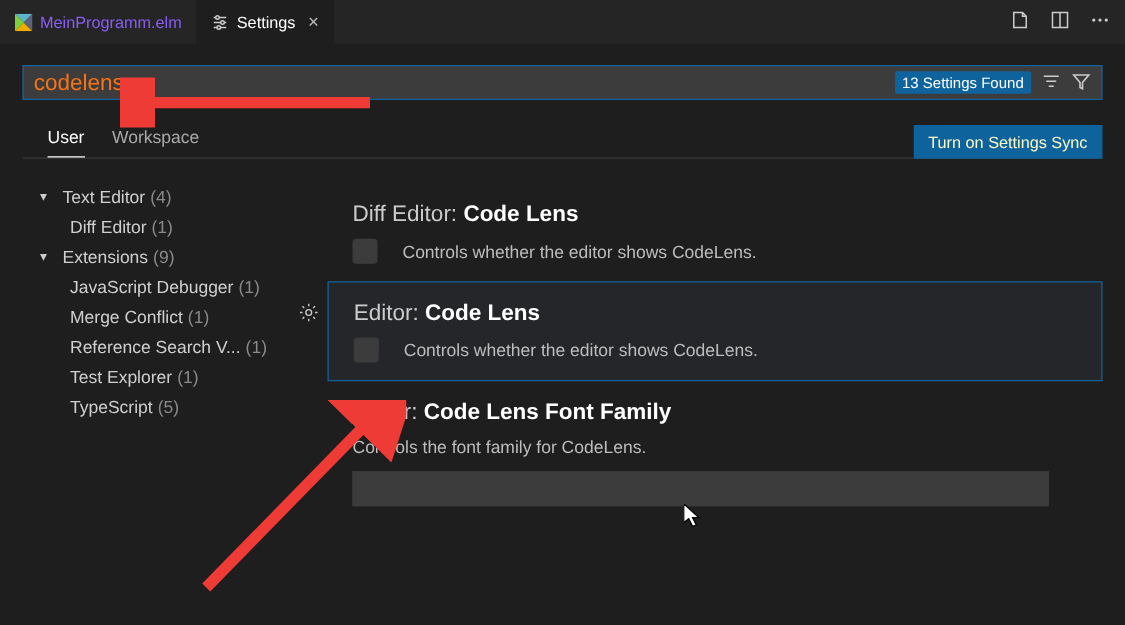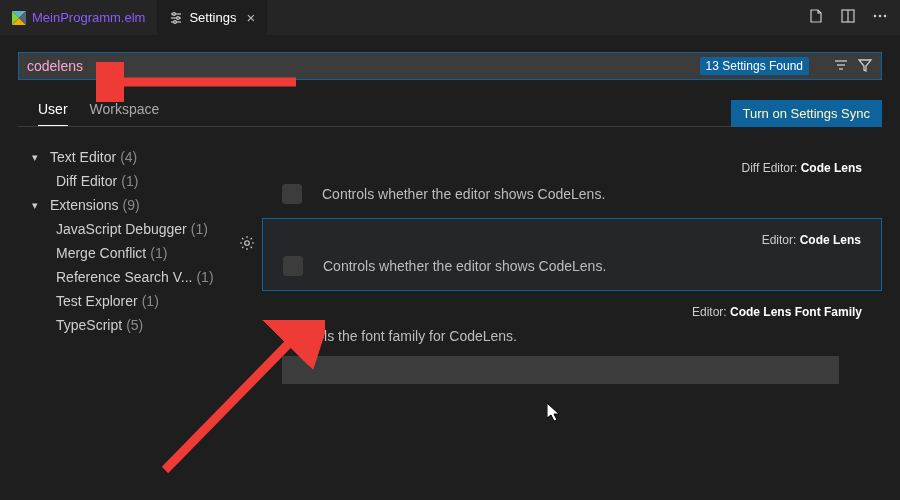--- a/index.html
+++ b/index.html
@@ -6,40 +6,40 @@
     body { font-family: -apple-system, "Segoe UI", sans-serif; background: #1e1e1e; color: #cccccc; width: 900px; height: 500px; overflow: hidden; font-size: 13px; }
     .tabBar { display: flex; align-items: center; height: 36px; background: #252526; border-bottom: 1px solid #1e1e1e; }
     .tab { display: flex; align-items: center; height: 36px; padding: 0 12px; font-size: 13px; color: #8b5cf6; cursor: pointer; }
     .tab.active { background: #1e1e1e; color: #fff; }
     .tab .tIcon { margin-right: 6px; display: inline-flex; }
     .tab .close { margin-left: 10px; color: #bbb; font-size: 15px; }
     .tabActions { margin-left: auto; display: flex; align-items: center; gap: 16px; padding-right: 12px; color: #ccc; }
     .sBody { padding: 16px 18px 0 18px; }
     .searchRow { display: flex; align-items: center; gap: 8px; }
     .searchBox { flex: 1; display: flex; align-items: center; height: 28px; background: #3c3c3c; border: 1px solid #0e639c; padding: 0 8px; }
-    .searchInput { flex: 1; background: transparent; border: none; outline: none; color: #f9a8d4; font-size: 14px; height: 100%; }
-    .foundBadge { background: #0e639c; color: #fff; font-size: 12px; padding: 2px 6px; border-radius: 2px; margin-right: 24px; white-space: nowrap; }
+    .searchInput { flex: 1; background: transparent; border: none; outline: none; color: #f97316; font-size: 18px; height: 100%; }
+    .foundBadge { background: #0e639c; color: #fff; font-size: 12px; padding: 2px 6px; border-radius: 2px; margin-right: 8px; white-space: nowrap; }
     .sIcons { display: flex; gap: 8px; color: #ccc; }
     .topRow { display: flex; align-items: center; margin-top: 20px; }
     .scopeTabs { display: flex; gap: 22px; }
     .scopeTab { font-size: 14px; color: #aaa; padding-bottom: 8px; cursor: pointer; }
     .scopeTab.active { color: #fff; border-bottom: 1px solid #fff; margin-left: 20px; }
     .syncBtn { margin-left: auto; background: #0e639c; color: #fef9c3; border: none; padding: 6px 12px; font-size: 13px; cursor: pointer; }
     .hr { border: none; border-top: 1px solid #3a3a3a; margin-top: -1px; }
     .content { display: flex; margin-top: 14px; }
     .tree { width: 244px; padding-top: 4px; font-size: 14px; }
     .tNode { display: flex; align-items: center; color: #d0d0d0; padding: 4px 0 4px 14px; cursor: pointer; }
     .tChild { padding-left: 38px; }
     .chev { width: 14px; display: inline-block; color: #cccccc; margin-right: 4px; font-size: 11px; }
     .count { color: #8a8a8a; margin-left: 4px; }
     .settingsList { flex: 1; padding-top: 6px; }
     .settingBlock { padding: 14px 20px; }
     .settingBlock.highlight { border: 1px solid #0e639c; background: #25262a; position: relative; }
     .gear { position: absolute; left: -24px; top: 16px; color: #ccc; }
-    .sTitle { font-size: 12px; color: #ccc; margin-bottom: 9px; text-align: right; }
+    .sTitle { font-size: 18px; color: #ccc; margin-bottom: 9px; }
     .sTitle .strong { color: #fff; font-weight: 600; }
     .sRow { display: flex; align-items: center; gap: 20px; }
     .checkbox { width: 20px; height: 20px; background: #3c3c3c; border: 1px solid #3c3c3c; border-radius: 3px; cursor: pointer; flex-shrink: 0; }
     .sDesc { color: #bdbdbd; font-size: 14px; }
     .txtInput { width: 96%; height: 28px; background: #3c3c3c; border: 1px solid #3c3c3c; margin-top: 12px; }
     .arrowSvg { position: absolute; pointer-events: none; }
     .cursor { position: absolute; left: 547px; top: 403px; pointer-events:none; }
     .rel { position: relative; }
   </style>
 </head>

